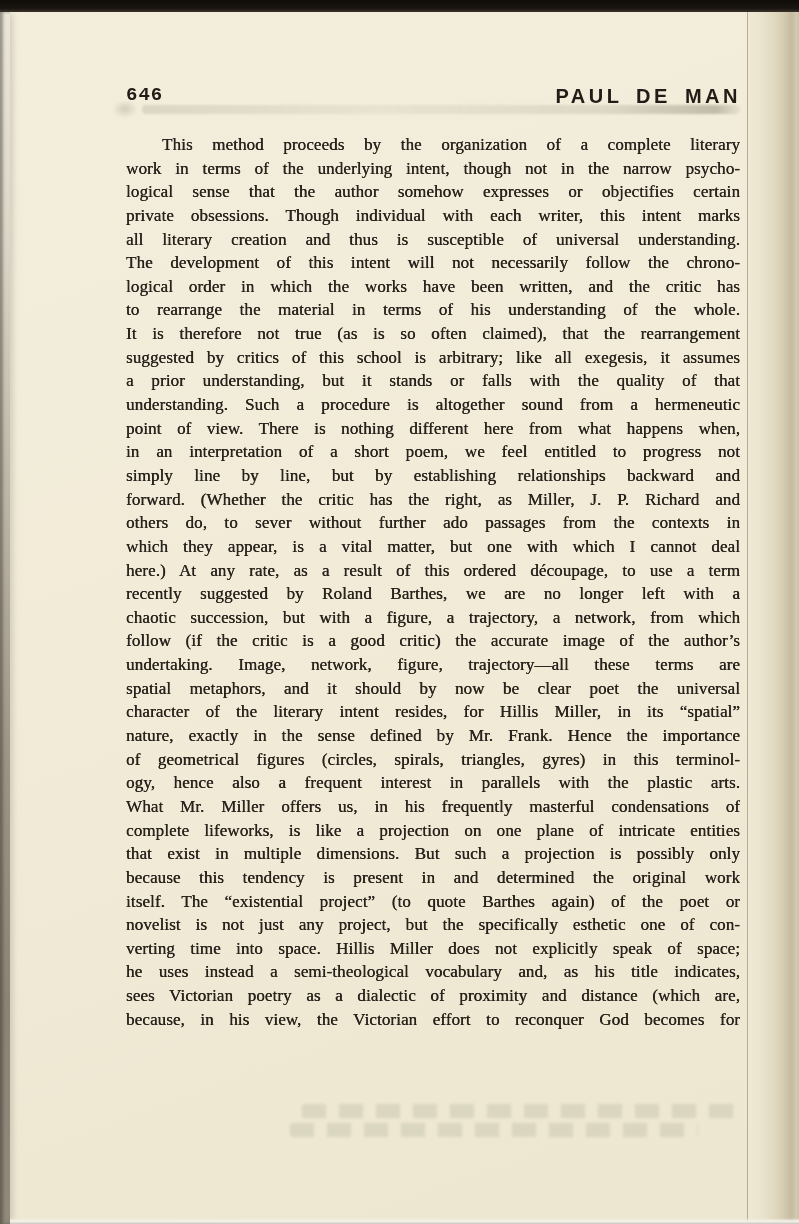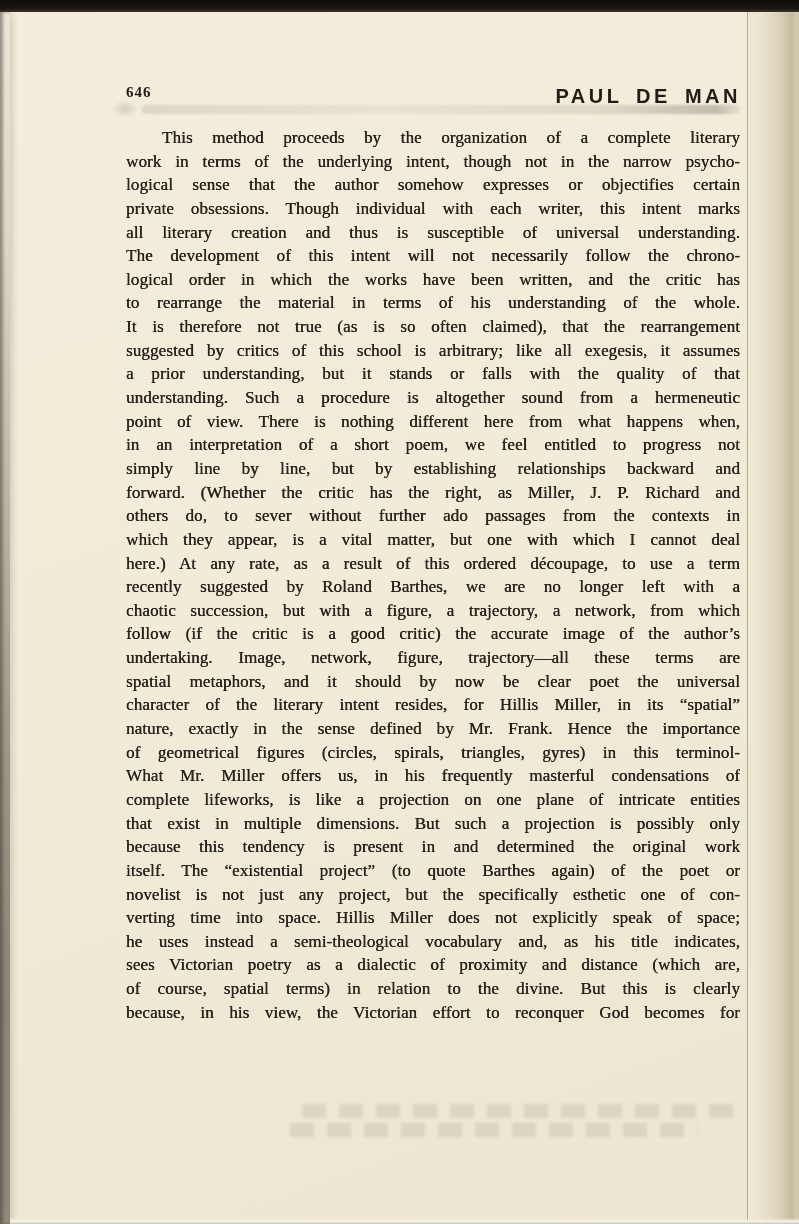--- a/index.html
+++ b/index.html
@@ -34,22 +34,22 @@
       #c9c0a5 80%, #c4bba0 86%, #d1c8ae 94%, #cdc5ab 100%);
   }
   
   .bottom-edge {
     position: absolute; left: 10px; right: 0; bottom: 0; height: 6px;
     background: linear-gradient(180deg, rgba(245,243,236,0) 0%, #f4f2ea 55%, #c9c6bc 100%);
   }
   
   .page-number {
     position: absolute; left: 126px; top: 84px;
-    font-family: Liberation Serif, serif;
-    font-weight: 700; font-size: 15px; letter-spacing: 1px;
+    font-family: Liberation Mono, monospace;
+    font-weight: 700; font-size: 19px; letter-spacing: 1px;
     color: #211c16;
   }
   .running-head {
     position: absolute; right: 58px; top: 85px;
     font-family: "Liberation Sans", "DejaVu Sans", sans-serif;
     font-weight: 700; font-size: 20px;
     letter-spacing: 3.5px; word-spacing: 5px;
     color: #211c16;
   }
   
@@ -61,21 +61,21 @@
     border-radius: 4px;
     filter: blur(1.2px);
   }
   .header-smudge-blob {
     position: absolute; left: 112px; top: 100px; width: 26px; height: 18px;
     background: radial-gradient(ellipse, rgba(150,145,128,0.35) 0%, rgba(150,145,128,0) 70%);
     filter: blur(1px);
   }
   
   .body-text {
-    position: absolute; left: 126px; top: 126px; width: 614px;
+    position: absolute; left: 126px; top: 133px; width: 614px;
     font-size: 17px; letter-spacing: 0.1px;
     color: #29231d;
     text-shadow: 0.3px 0 0 currentColor;
   }
   .bodyline {
     height: 23.65px; line-height: 23.65px;
     text-align: justify; text-align-last: justify;
     overflow: hidden;
   }
   .bodyline:first-child { text-indent: 36px; }
@@ -128,28 +128,28 @@
       <div class="bodyline"><span>which they appear, is a vital matter, but one with which I cannot deal</span></div>
       <div class="bodyline"><span>here.) At any rate, as a result of this ordered </span><span class="ital">découpage,</span><span> to use a term</span></div>
       <div class="bodyline"><span>recently suggested by Roland Barthes, we are no longer left with a</span></div>
       <div class="bodyline"><span>chaotic succession, but with a figure, a trajectory, a network, from which</span></div>
       <div class="bodyline"><span>follow (if the critic is a good critic) the accurate image of the author’s</span></div>
       <div class="bodyline"><span>undertaking. Image, network, figure, trajectory—all these terms are</span></div>
       <div class="bodyline"><span>spatial metaphors, and it should by now be clear poet the universal</span></div>
       <div class="bodyline"><span>character of the literary intent resides, for Hillis Miller, in its “spatial”</span></div>
       <div class="bodyline"><span>nature, exactly in the sense defined by Mr. Frank. Hence the importance</span></div>
       <div class="bodyline"><span>of geometrical figures (circles, spirals, triangles, gyres) in this terminol-</span></div>
+      <div class="bodyline"><span>ogy, hence also a frequent interest in parallels with the plastic arts.</span></div>
       <div class="bodyline"><span>What Mr. Miller offers us, in his frequently masterful condensations of</span></div>
       <div class="bodyline"><span>complete lifeworks, is like a projection on one plane of intricate entities</span></div>
       <div class="bodyline"><span>that exist in multiple dimensions. But such a projection is possibly only</span></div>
       <div class="bodyline"><span>because this tendency is present in and determined the original work</span></div>
       <div class="bodyline"><span>itself. The “existential project” (to quote Barthes again) of the poet or</span></div>
       <div class="bodyline"><span>novelist is not just any project, but the specifically esthetic one of con-</span></div>
       <div class="bodyline"><span>verting time into space. Hillis Miller does not explicitly speak of space;</span></div>
       <div class="bodyline"><span>he uses instead a semi-theological vocabulary and, as his title indicates,</span></div>
       <div class="bodyline"><span>sees Victorian poetry as a dialectic of proximity and distance (which are,</span></div>
-      <div class="bodyline"><span>of course, spatial terms) in relation to the divine. But this is clearly</span></div>
       <div class="bodyline"><span>because, in his view, the Victorian effort to reconquer God becomes for</span></div>
     </div>
 
   <div class="ghost-line g1"></div>
   <div class="ghost-line g2"></div>
 </div>
 
 </body></html>

